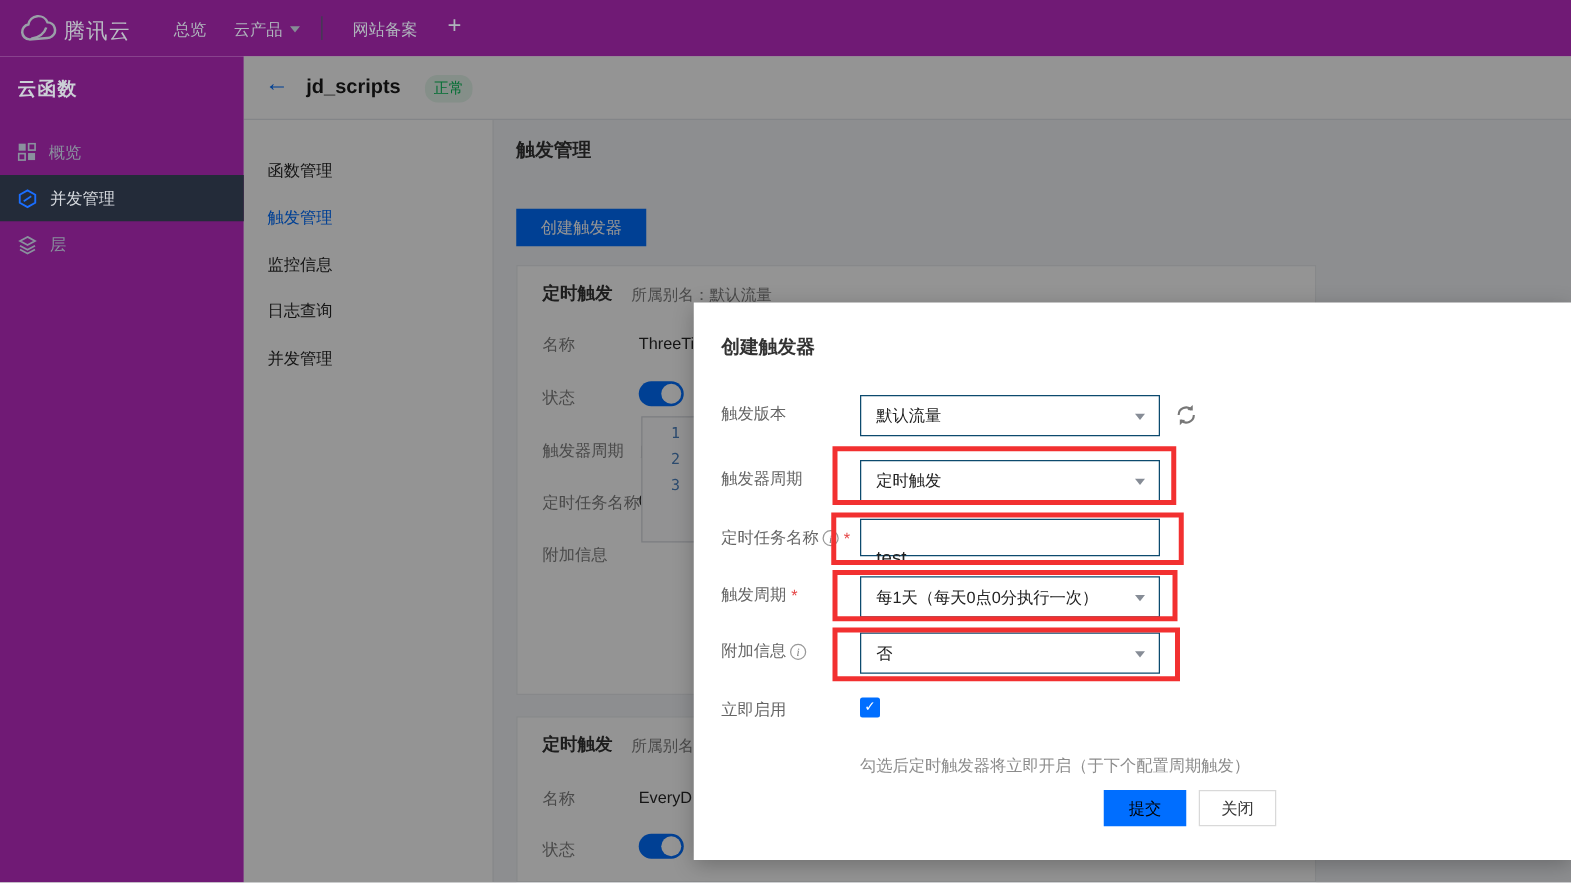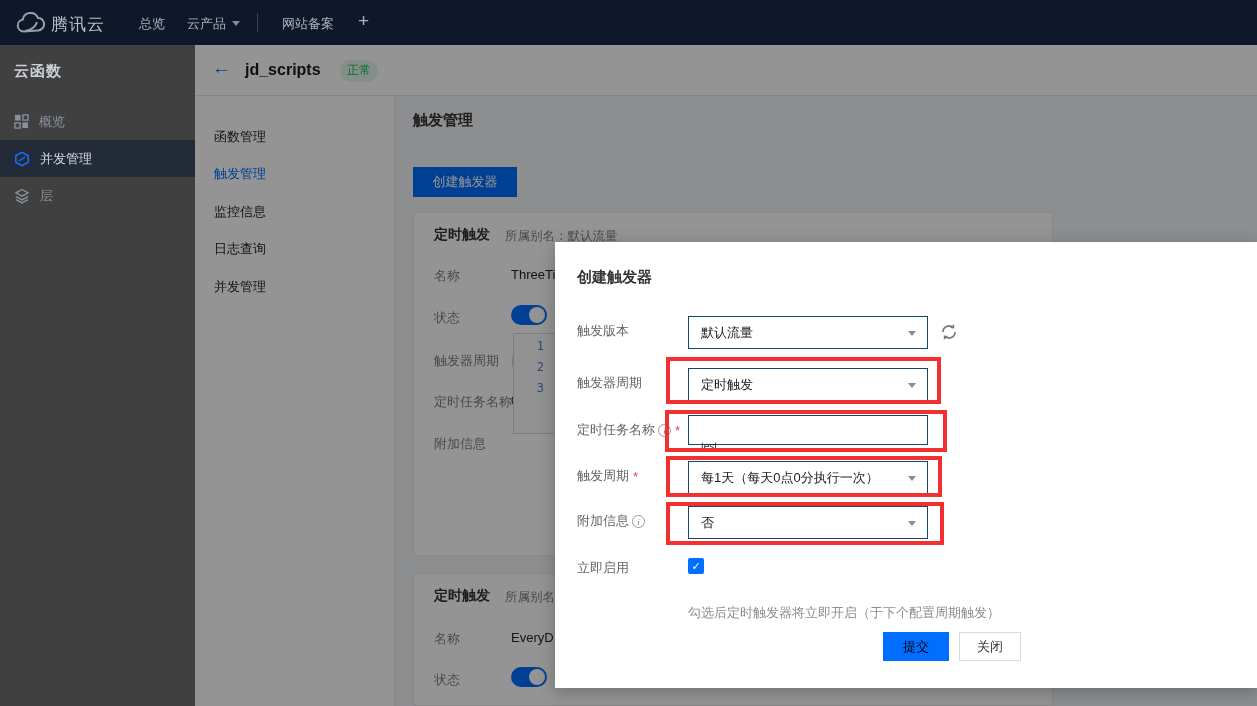--- a/index.html
+++ b/index.html
@@ -2,29 +2,29 @@
 <html><head>
 <meta charset="utf-8">
 <style>
   * { margin:0; padding:0; box-sizing:border-box; }
   html,body { width:1257px; height:706px; }
   body { font-family:"Liberation Sans","DejaVu Sans",sans-serif; }
   .screen { position:relative; width:1257px; height:706px; overflow:hidden; background:#f3f4f8; }
   .abs { position:absolute; }
 
   
-  .topnav { left:0; top:0; width:1257px; height:45px; background:#0f172a; z-index:10; }
+  .topnav { left:0; top:0; width:1257px; height:45px; background:#701a75; z-index:10; }
   .brand-text { left:51px; top:13px; font-size:17px; color:#b9bdc4; letter-spacing:1px; }
   .nav-item { top:15px; font-size:13px; color:#aeb3bb; }
   .nav-divider { left:257px; top:13px; width:1px; height:19px; background:#3a404c; }
   .nav-plus { left:358px; top:10px; font-size:19px; color:#aeb3bb; }
   .caret-down { display:inline-block; width:0; height:0; border-left:4px solid transparent; border-right:4px solid transparent; border-top:5px solid #868c96; margin-left:6px; vertical-align:2px; }
 
   
-  .sidebar { left:0; top:45px; width:195px; height:661px; background:#404040; z-index:9; }
+  .sidebar { left:0; top:45px; width:195px; height:661px; background:#701a75; z-index:9; }
   .sidebar-title { left:14px; top:17px; font-size:15px; font-weight:bold; color:#ccd0d6; letter-spacing:1px; }
   .side-item { left:0; width:195px; height:37px; display:flex; align-items:center; padding-left:14px; color:#8a919e; font-size:13px; cursor:pointer; }
   .side-item .txt { margin-left:10px; }
   .side-item.active { background:#232b39; color:#d5d9de; }
 
   
   .page-header { left:195px; top:45px; width:1062px; height:51px; background:#ffffff; border-bottom:1px solid #e2e5ea; z-index:5; }
   .back-arrow { left:17px; top:12px; font-size:19px; color:#006eff; font-weight:bold; cursor:pointer; }
   .fn-name { left:50px; top:16px; font-size:16px; font-weight:bold; color:#1a1a1a; }
   .status-badge { left:145px; top:15px; background:#e5f6ec; color:#0abf5b; font-size:12px; padding:2px 7px 3px; border-radius:10px; }
@@ -53,21 +53,21 @@
 
   
   .overlay { left:195px; top:45px; width:1062px; height:661px; background:rgba(0,0,0,0.42); z-index:50; }
 
   
   .modal { left:555px; top:242px; width:702px; height:446px; background:#fff; z-index:100; box-shadow:0 4px 16px rgba(0,0,0,0.25); }
   .modal-title { left:22px; top:26px; font-size:15px; font-weight:bold; color:#333; }
   .m-label { left:22px; font-size:13px; color:#666; display:flex; align-items:center; }
   .select, .text-input { left:133px; width:240px; height:33px; border:1px solid #0c4a6e; background:#fff; font-size:13px; color:#222; display:flex; align-items:center; padding-left:12px; cursor:pointer; }
   .text-input { cursor:text; padding-left:0; }
-  .text-input input { width:100%; height:100%; border:none; outline:none; font-size:10px; color:#222; padding-left:12px; font-family:inherit; background:transparent;margin-top:32px; }
+  .text-input input { width:100%; height:100%; border:none; outline:none; font-size:15px; color:#222; padding-left:12px; font-family:inherit; background:transparent;margin-top:32px; }
   .select .sel-caret { position:absolute; right:11px; top:14px; }
   .info-icon { display:inline-block; width:13px; height:13px; border:1px solid #999; border-radius:50%; color:#777; font-size:9px; line-height:12px; text-align:center; margin-left:3px; font-family:"Liberation Serif","DejaVu Serif",serif; font-style:italic; }
   .req { color:#e54545; margin-left:4px; font-size:13px; }
   .red-box { border:4px solid #f23030; z-index:120; pointer-events:none; }
   .checkbox { left:133px; top:316px; width:16px; height:16px; background:#006eff; border-radius:2px; color:#fff; font-size:11px; line-height:16px; text-align:center; cursor:pointer; }
   .hint { left:133px; top:362px; font-size:13px; color:#8c8c8c; }
   .btn-submit { left:328px; top:390px; width:66px; height:29px; background:#006eff; color:#000000; font-size:13px; border:none; cursor:pointer; }
   .btn-close { left:404px; top:390px; width:62px; height:29px; background:#fff; color:#333; font-size:13px; border:1px solid #d9d9d9; cursor:pointer; }
   .refresh { left:385px; top:81px; width:18px; height:18px; cursor:pointer; }
 </style>

